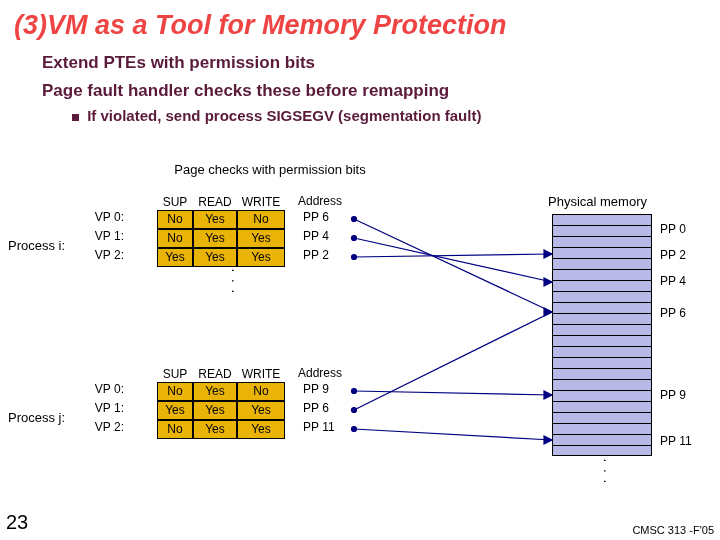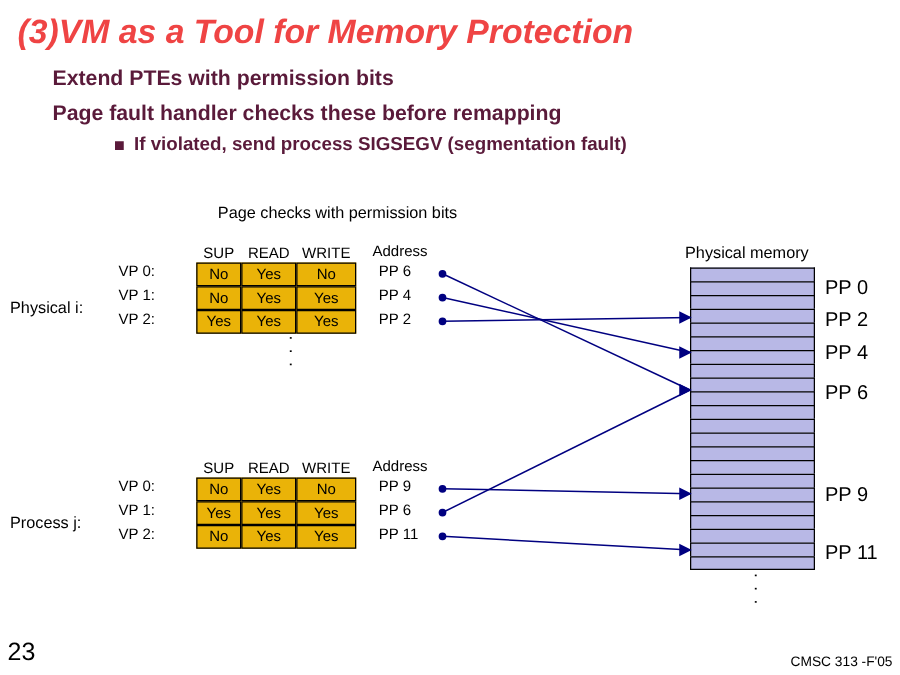--- a/index.html
+++ b/index.html
@@ -22,21 +22,20 @@
     color: #5a1a3a;
     font-size: 17px;
     font-weight: bold;
     padding: 6px 0 2px 42px;
   }
   .sub-bullet {
     color: #5a1a3a;
     font-size: 15px;
     font-weight: bold;
     padding: 4px 0 0 72px;
-    margin-left: 20px;
   }
   .sq-bullet::before {
     content: "";
     display: inline-block;
     width: 7px; height: 7px;
     background: #5a1a3a;
     margin-right: 4px;
     vertical-align: middle;
   }
   .caption {
@@ -87,21 +86,21 @@
   }
   .phys-slab {
     height: 11px;
     background: #b8b8e6;
     border: 1px solid #000;
     border-bottom: none;
   }
   .phys-slab:last-child { border-bottom: 1px solid #000; }
   .pp-label {
     position: absolute;
-    font-size: 16px;
+    font-size: 12px;
     white-space: nowrap;
   }
   .footer-num {
     position: absolute;
     left: 6px; bottom: 6px;
     font-size: 20px;
   }
   .footer-course {
     position: absolute;
     right: 6px; bottom: 4px;
@@ -125,21 +124,21 @@
 <div class="title">(3)VM as a Tool for Memory Protection</div>
 <div class="bullet1">Extend PTEs with permission bits</div>
 <div class="bullet1">Page fault handler checks these before remapping</div>
 <div class="sub-bullet sq-bullet">
   <span>If violated, send process SIGSEGV (segmentation fault)</span>
 </div>
 <div class="caption" style="top:156px">Page checks with permission  bits</div>
 
 <div class="diagram">
 
-  <div class="proc-label" style="left:8px; top:50px">Physical i:</div>
+  <div class="proc-label" style="left:8px; top:50px">Process i:</div>
 
   <div class="ptable" style="left:86px; top:6px">
     <div class="pt-headers">
       <div class="col-vp"></div>
       <div class="col-sup">SUP</div>
       <div class="col-read">READ</div>
       <div class="col-write">WRITE</div>
       <div class="col-addr">Address</div>
     </div>
     <div class="pt-row">

